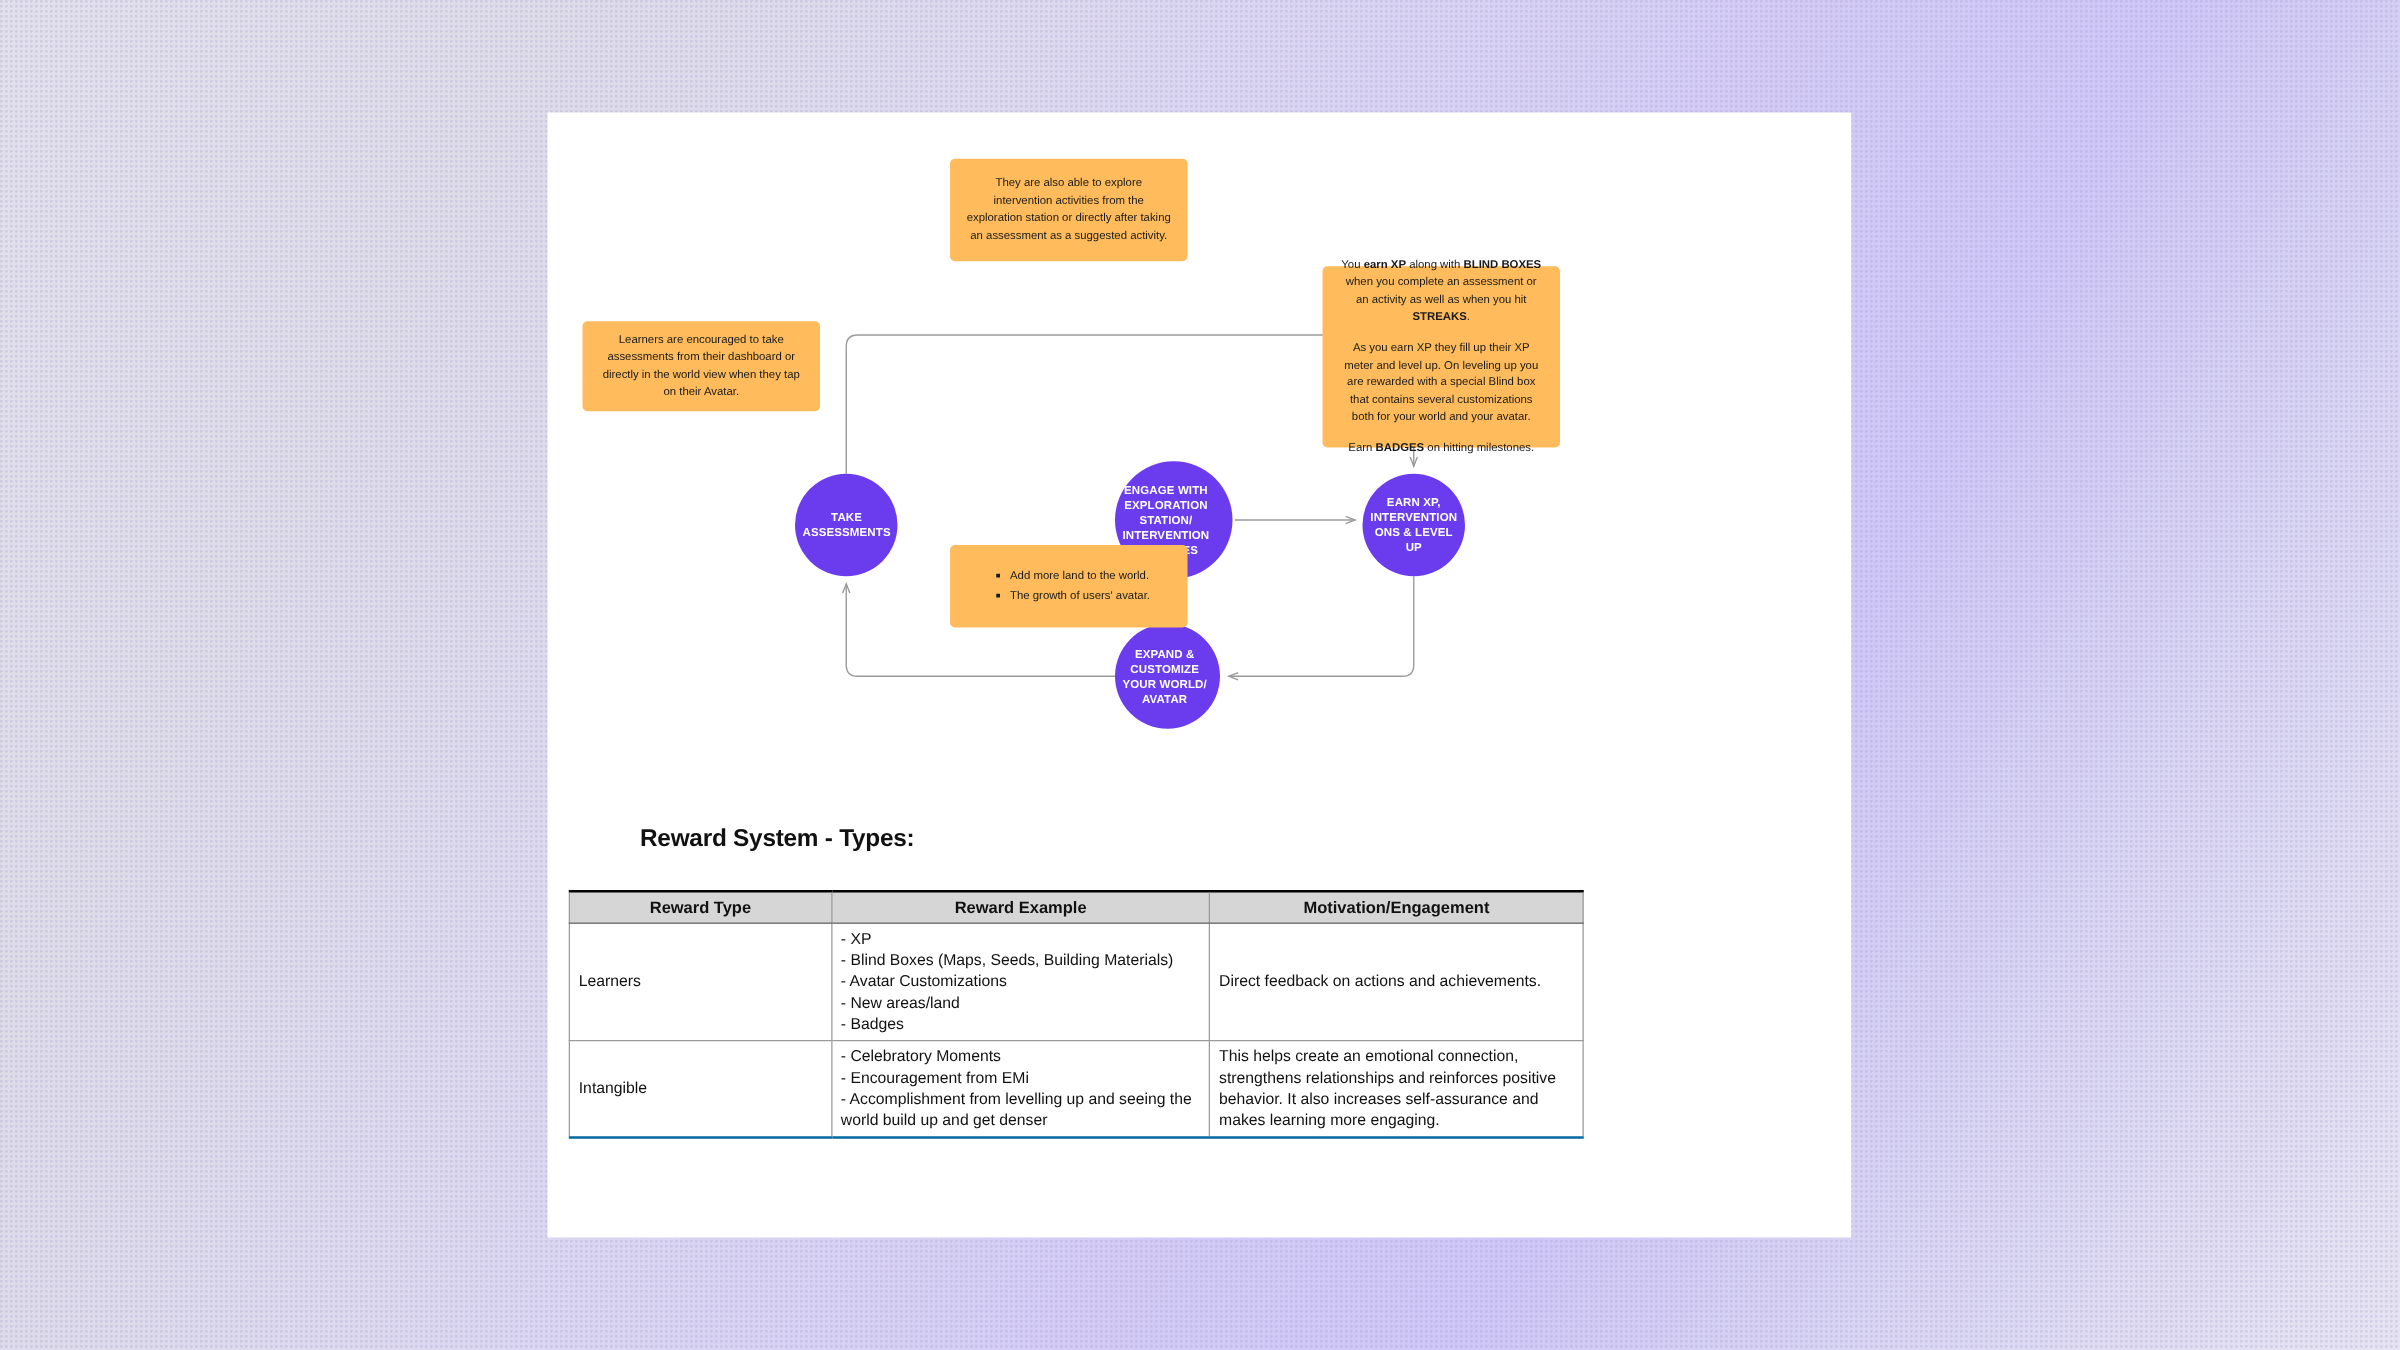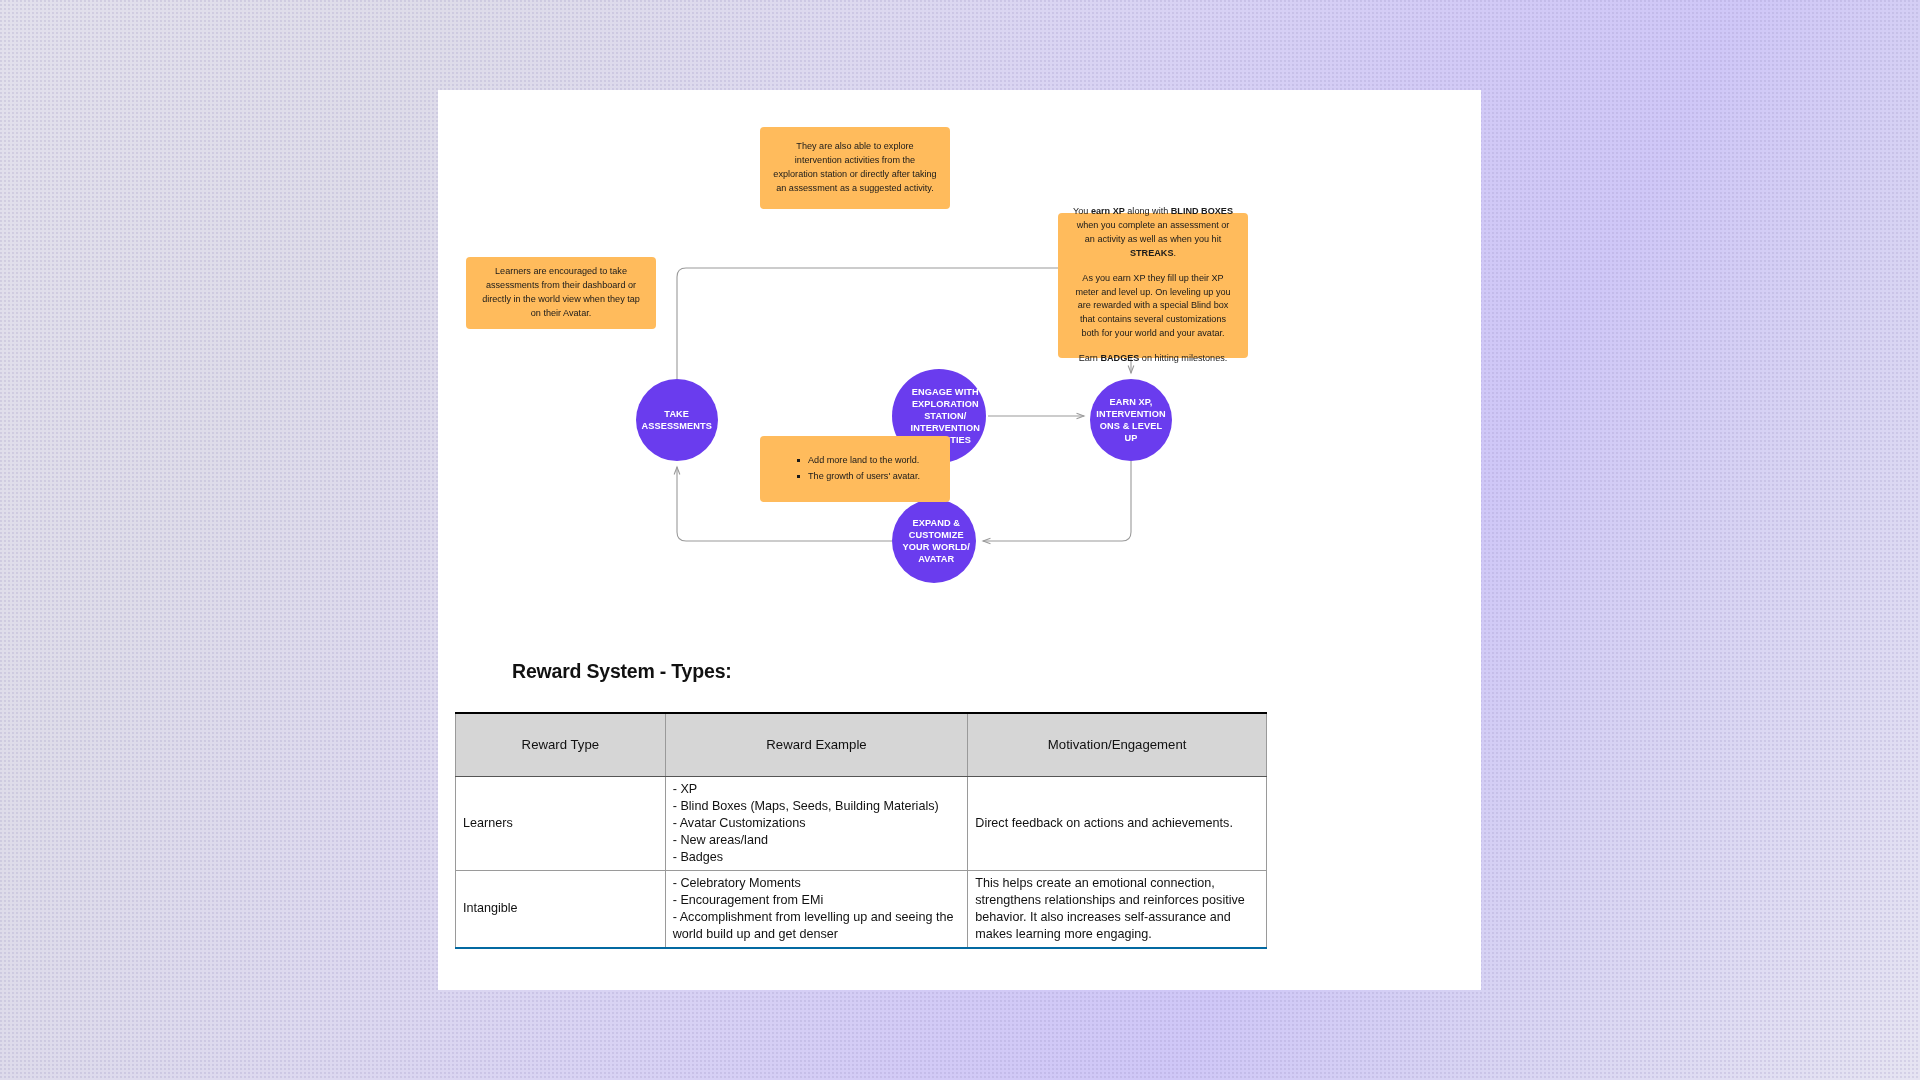--- a/index.html
+++ b/index.html
@@ -54,21 +54,21 @@
   }
 
   
   .node {
     position: absolute;
     border-radius: 50%;
     background: #6a3cee;
     color: #ffffff;
     display: flex;
     align-items: center;
-    justify-content: flex-end;
+    justify-content: flex-start;
     text-align: center;
     font-weight: 700;
     letter-spacing: 0.1px;
     line-height: 1.32;
     padding: 6px;
   }
 
   .node-take {
     left: 198px; top: 289px;
     width: 82px; height: 82px;
@@ -169,23 +169,23 @@
   }
   table.reward-table th,
   table.reward-table td {
     border: 1px solid #9a9a9a;
     vertical-align: middle;
     padding: 4px 7px;
     line-height: 1.35;
   }
   table.reward-table thead th {
     background: #d6d6d6;
-    font-weight: 400;
+    font-weight: 700;
     font-size: 13.2px;
-    padding: 22px 7px;
+    padding: 3px 7px;
     border-top: 2px solid #000000;
     border-bottom: 1px solid #555;
   }
   table.reward-table thead th.center { text-align: center; }
   table.reward-table thead th.left { text-align: center; }
   table.reward-table tbody tr:last-child td { border-bottom: 2px solid #0369a1; }
   table.reward-table td.c1 { width: 210px; }
   table.reward-table td.c2 { width: 303px; }
   table.reward-table td.c3 { width: 299px; }
   .cell-lines span { display: block; }

